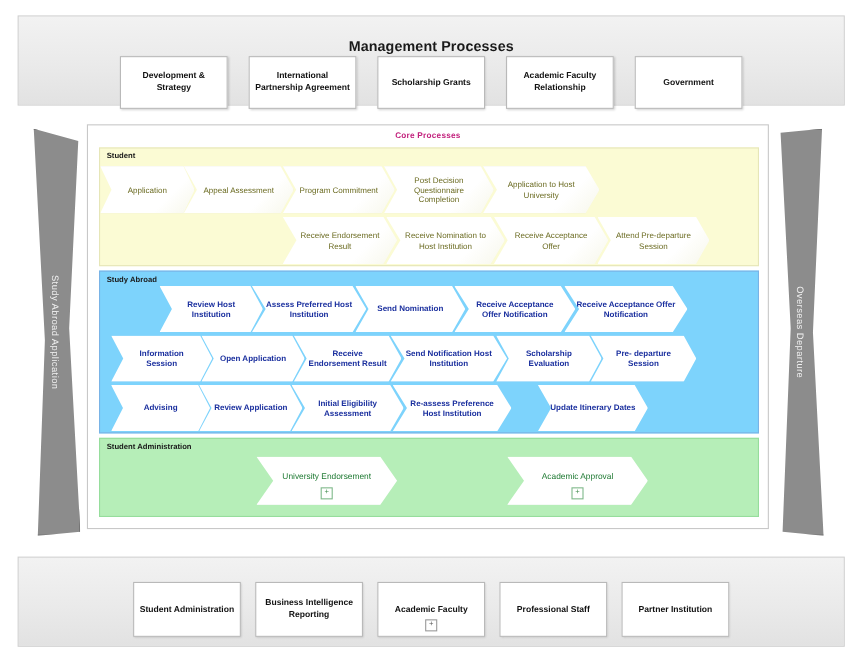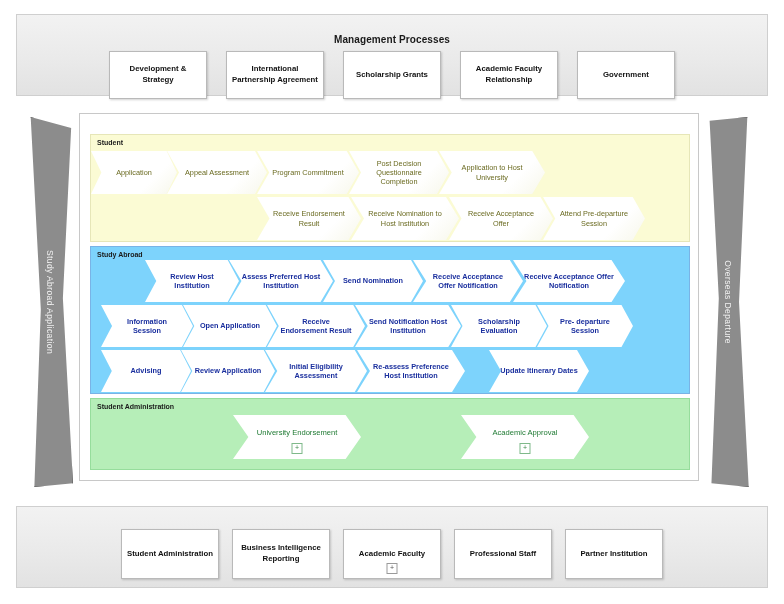--- a/index.html
+++ b/index.html
@@ -14,21 +14,21 @@
   
   .band{
     position:absolute;left:16px;right:16px;
     background:linear-gradient(180deg,#f2f2f2 0%,#eaeaea 55%,#e2e2e2 100%);
     border:1px solid #cfcfcf;
     box-sizing:border-box;
   }
   .band-title{
     position:absolute;left:0;right:0;
     text-align:center;
-    font-size:10px;font-weight:bold;color:#1a1a1a;
+    font-size:13px;font-weight:bold;color:#1a1a1a;
     letter-spacing:.1px;
   }
   .band-boxes{
     position:absolute;left:0;right:0;
     display:flex;justify-content:center;align-items:stretch;
   }
   .pbox{
     background:#ffffff;
     border:1px solid #b9b9b9;
     box-shadow:1px 1px 2px rgba(0,0,0,.18);
@@ -159,20 +159,21 @@
 
 <div class="sidebar" id="sidebar-left">
   <div class="sidebar-label">Study Abroad Application</div>
 </div>
 
 <div class="sidebar" id="sidebar-right">
   <div class="sidebar-label">Overseas Departure</div>
 </div>
 
 <div id="core-frame">
+  <div id="core-title">Core Processes</div>
 
   <div class="lane" id="lane-student">
     <div class="lane-label">Student</div>
     <div class="row" id="student-row1" style="padding-left: 0px;">
         <div class="chev" style="width: 86px; margin-left: 0px;">
           <span class="ctext">Application</span>
         </div>
         <div class="chev" style="width: 100px; margin-left: -10px;">
           <span class="ctext">Appeal Assessment</span>
         </div>

